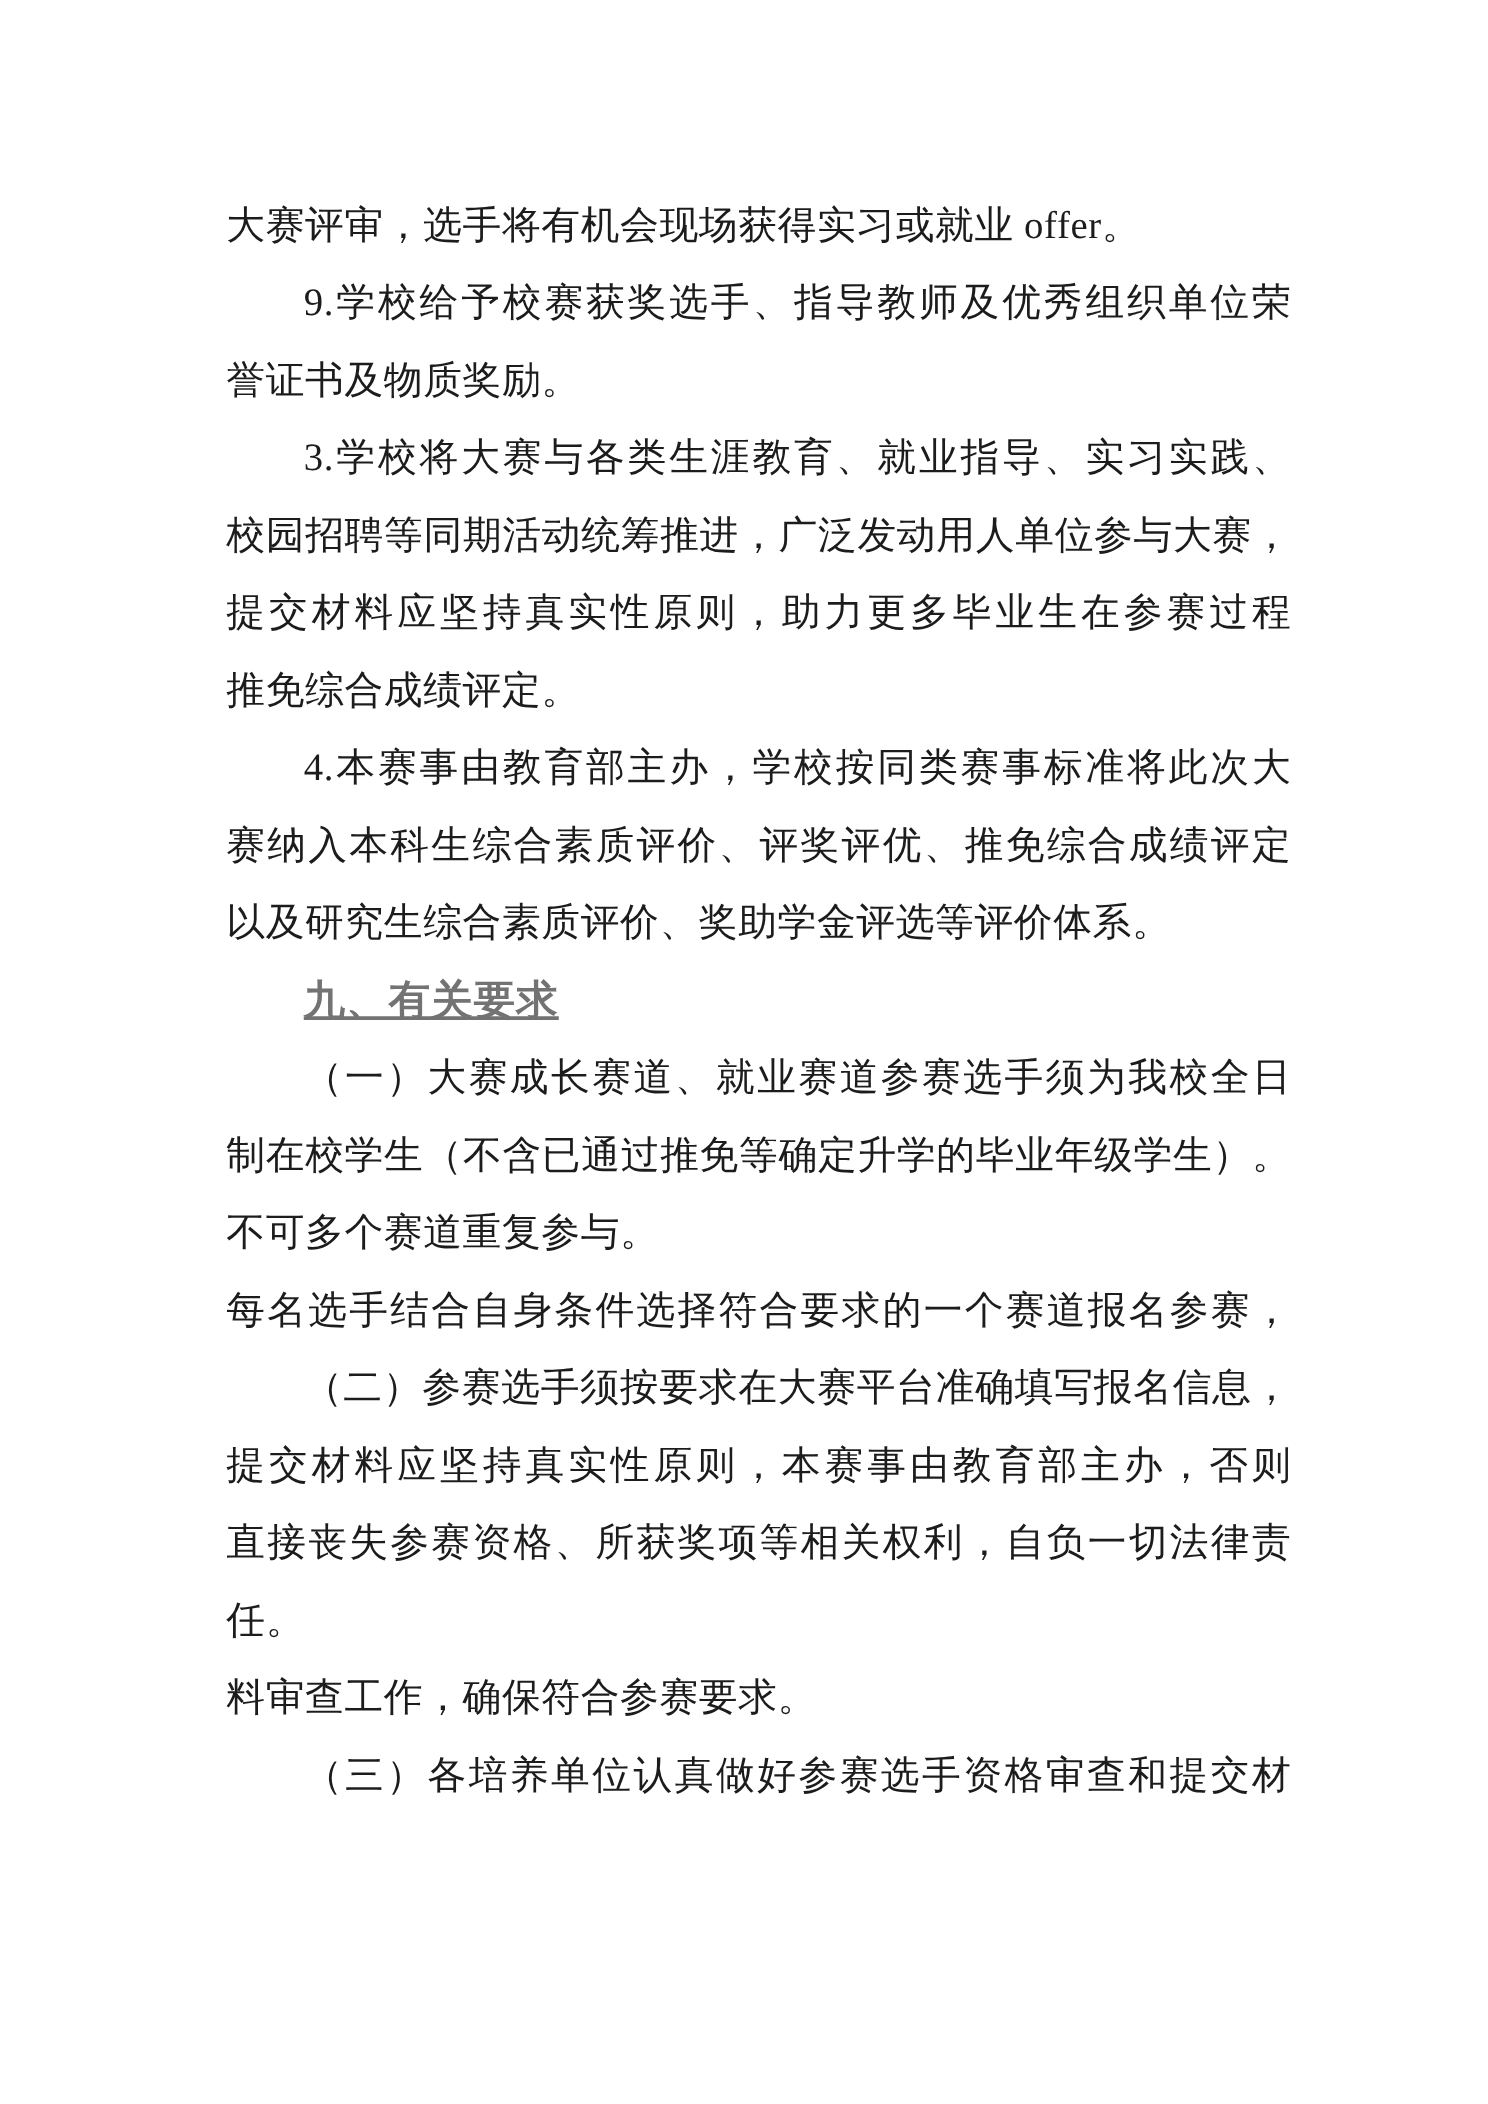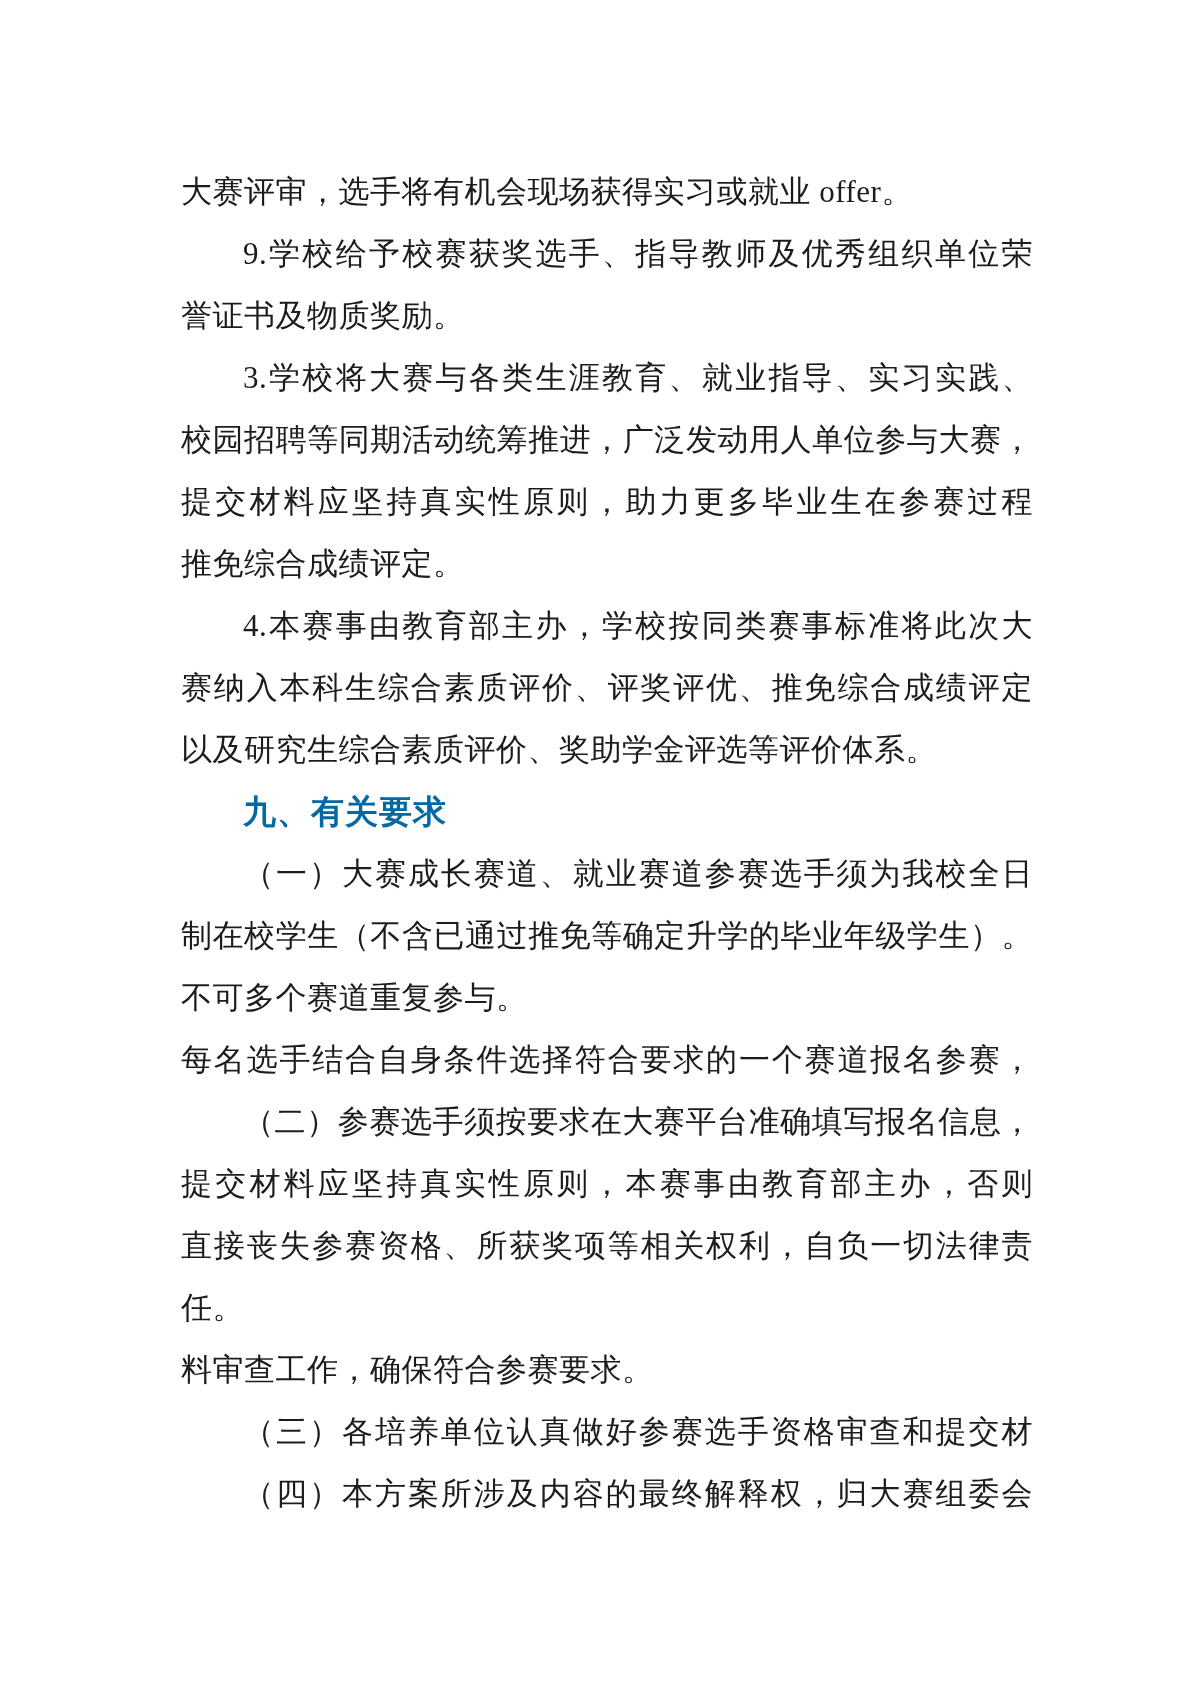--- a/index.html
+++ b/index.html
@@ -11,21 +11,21 @@
     position: relative;
     width: 1190px;
     height: 1683px;
     overflow: hidden;
     font-family: "Liberation Serif", "DejaVu Serif", serif;
     color: #1c1c1c;
   }
   .doc-page {
     position: absolute;
     left: 0;
-    top: 12px;
+    top: 0;
     width: 1190px;
     height: 1267px;
     background: #ffffff;
   }
   .content {
     position: absolute;
     left: 181px;
     top: 149px;
     width: 852px;
   }
@@ -46,21 +46,22 @@
   
   .in {
     text-indent: 62px;
   }
   
   .h {
     font-family: "Liberation Sans", "DejaVu Sans", sans-serif;
     font-weight: 700;
     font-size: 33px;
     letter-spacing: 1px;
-    color: #0369a1;
+    color: #737373;
+    text-decoration: underline;
   }
 </style>
 </head>
 <body>
 
 <div class="doc-page">
   <div class="content">
     <div class="line">大赛评审，选手将有机会现场获得实习或就业 offer。</div>
     <div class="line j in">9.学校给予校赛获奖选手、指导教师及优秀组织单位荣</div>
     <div class="line">誉证书及物质奖励。</div>
@@ -75,15 +76,14 @@
     <div class="line j in">（一）大赛成长赛道、就业赛道参赛选手须为我校全日</div>
     <div class="line j">制在校学生（不含已通过推免等确定升学的毕业年级学生）。</div>
     <div class="line">不可多个赛道重复参与。</div>
     <div class="line j">每名选手结合自身条件选择符合要求的一个赛道报名参赛，</div>
     <div class="line j in">（二）参赛选手须按要求在大赛平台准确填写报名信息，</div>
     <div class="line j">提交材料应坚持真实性原则，本赛事由教育部主办，否则</div>
     <div class="line j">直接丧失参赛资格、所获奖项等相关权利，自负一切法律责</div>
     <div class="line">任。</div>
     <div class="line">料审查工作，确保符合参赛要求。</div>
     <div class="line j in">（三）各培养单位认真做好参赛选手资格审查和提交材</div>
-    <div class="line j in">（四）本方案所涉及内容的最终解释权，归大赛组委会</div>
   </div>
 </div>
 
 </body></html>

